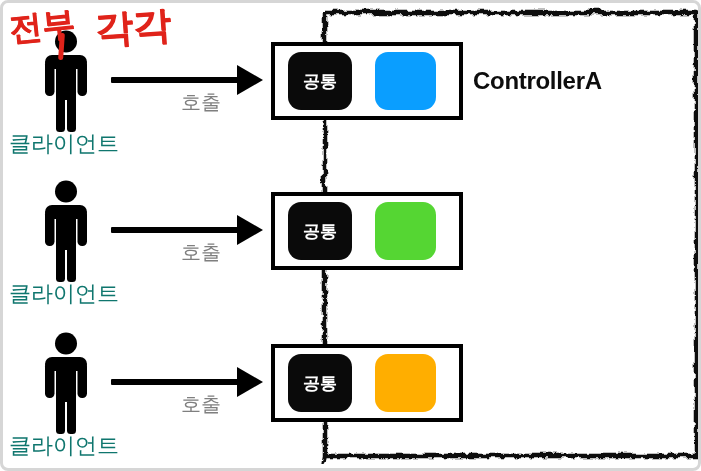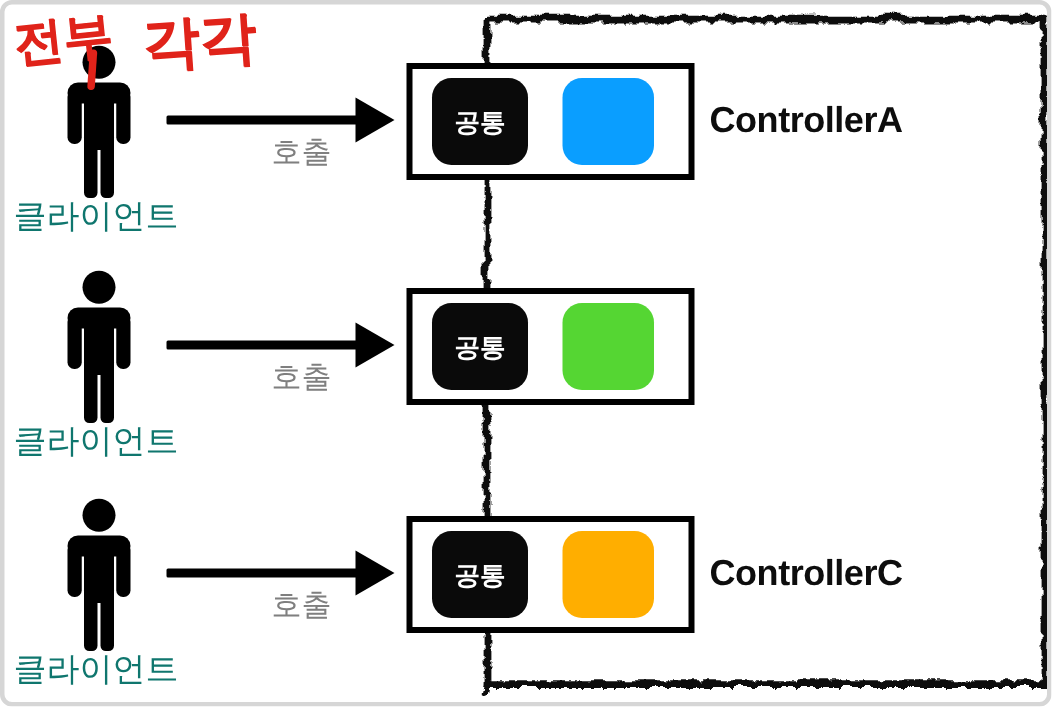--- a/index.html
+++ b/index.html
@@ -174,16 +174,15 @@
     <div class="client-label">클라이언트</div>
     <div class="arrow-line"></div>
     <div class="arrow-head"></div>
     <div class="call-label">호출</div>
     <div class="controller-box">
       <div class="common-box">
         <span>공통</span>
       </div>
       <div class="color-box" style="background-color: rgb(255, 174, 0);"></div>
     </div>
-    <div class="controller-name">ControllerC</div>
   </div>
 
 </div>
 
 </body></html>

